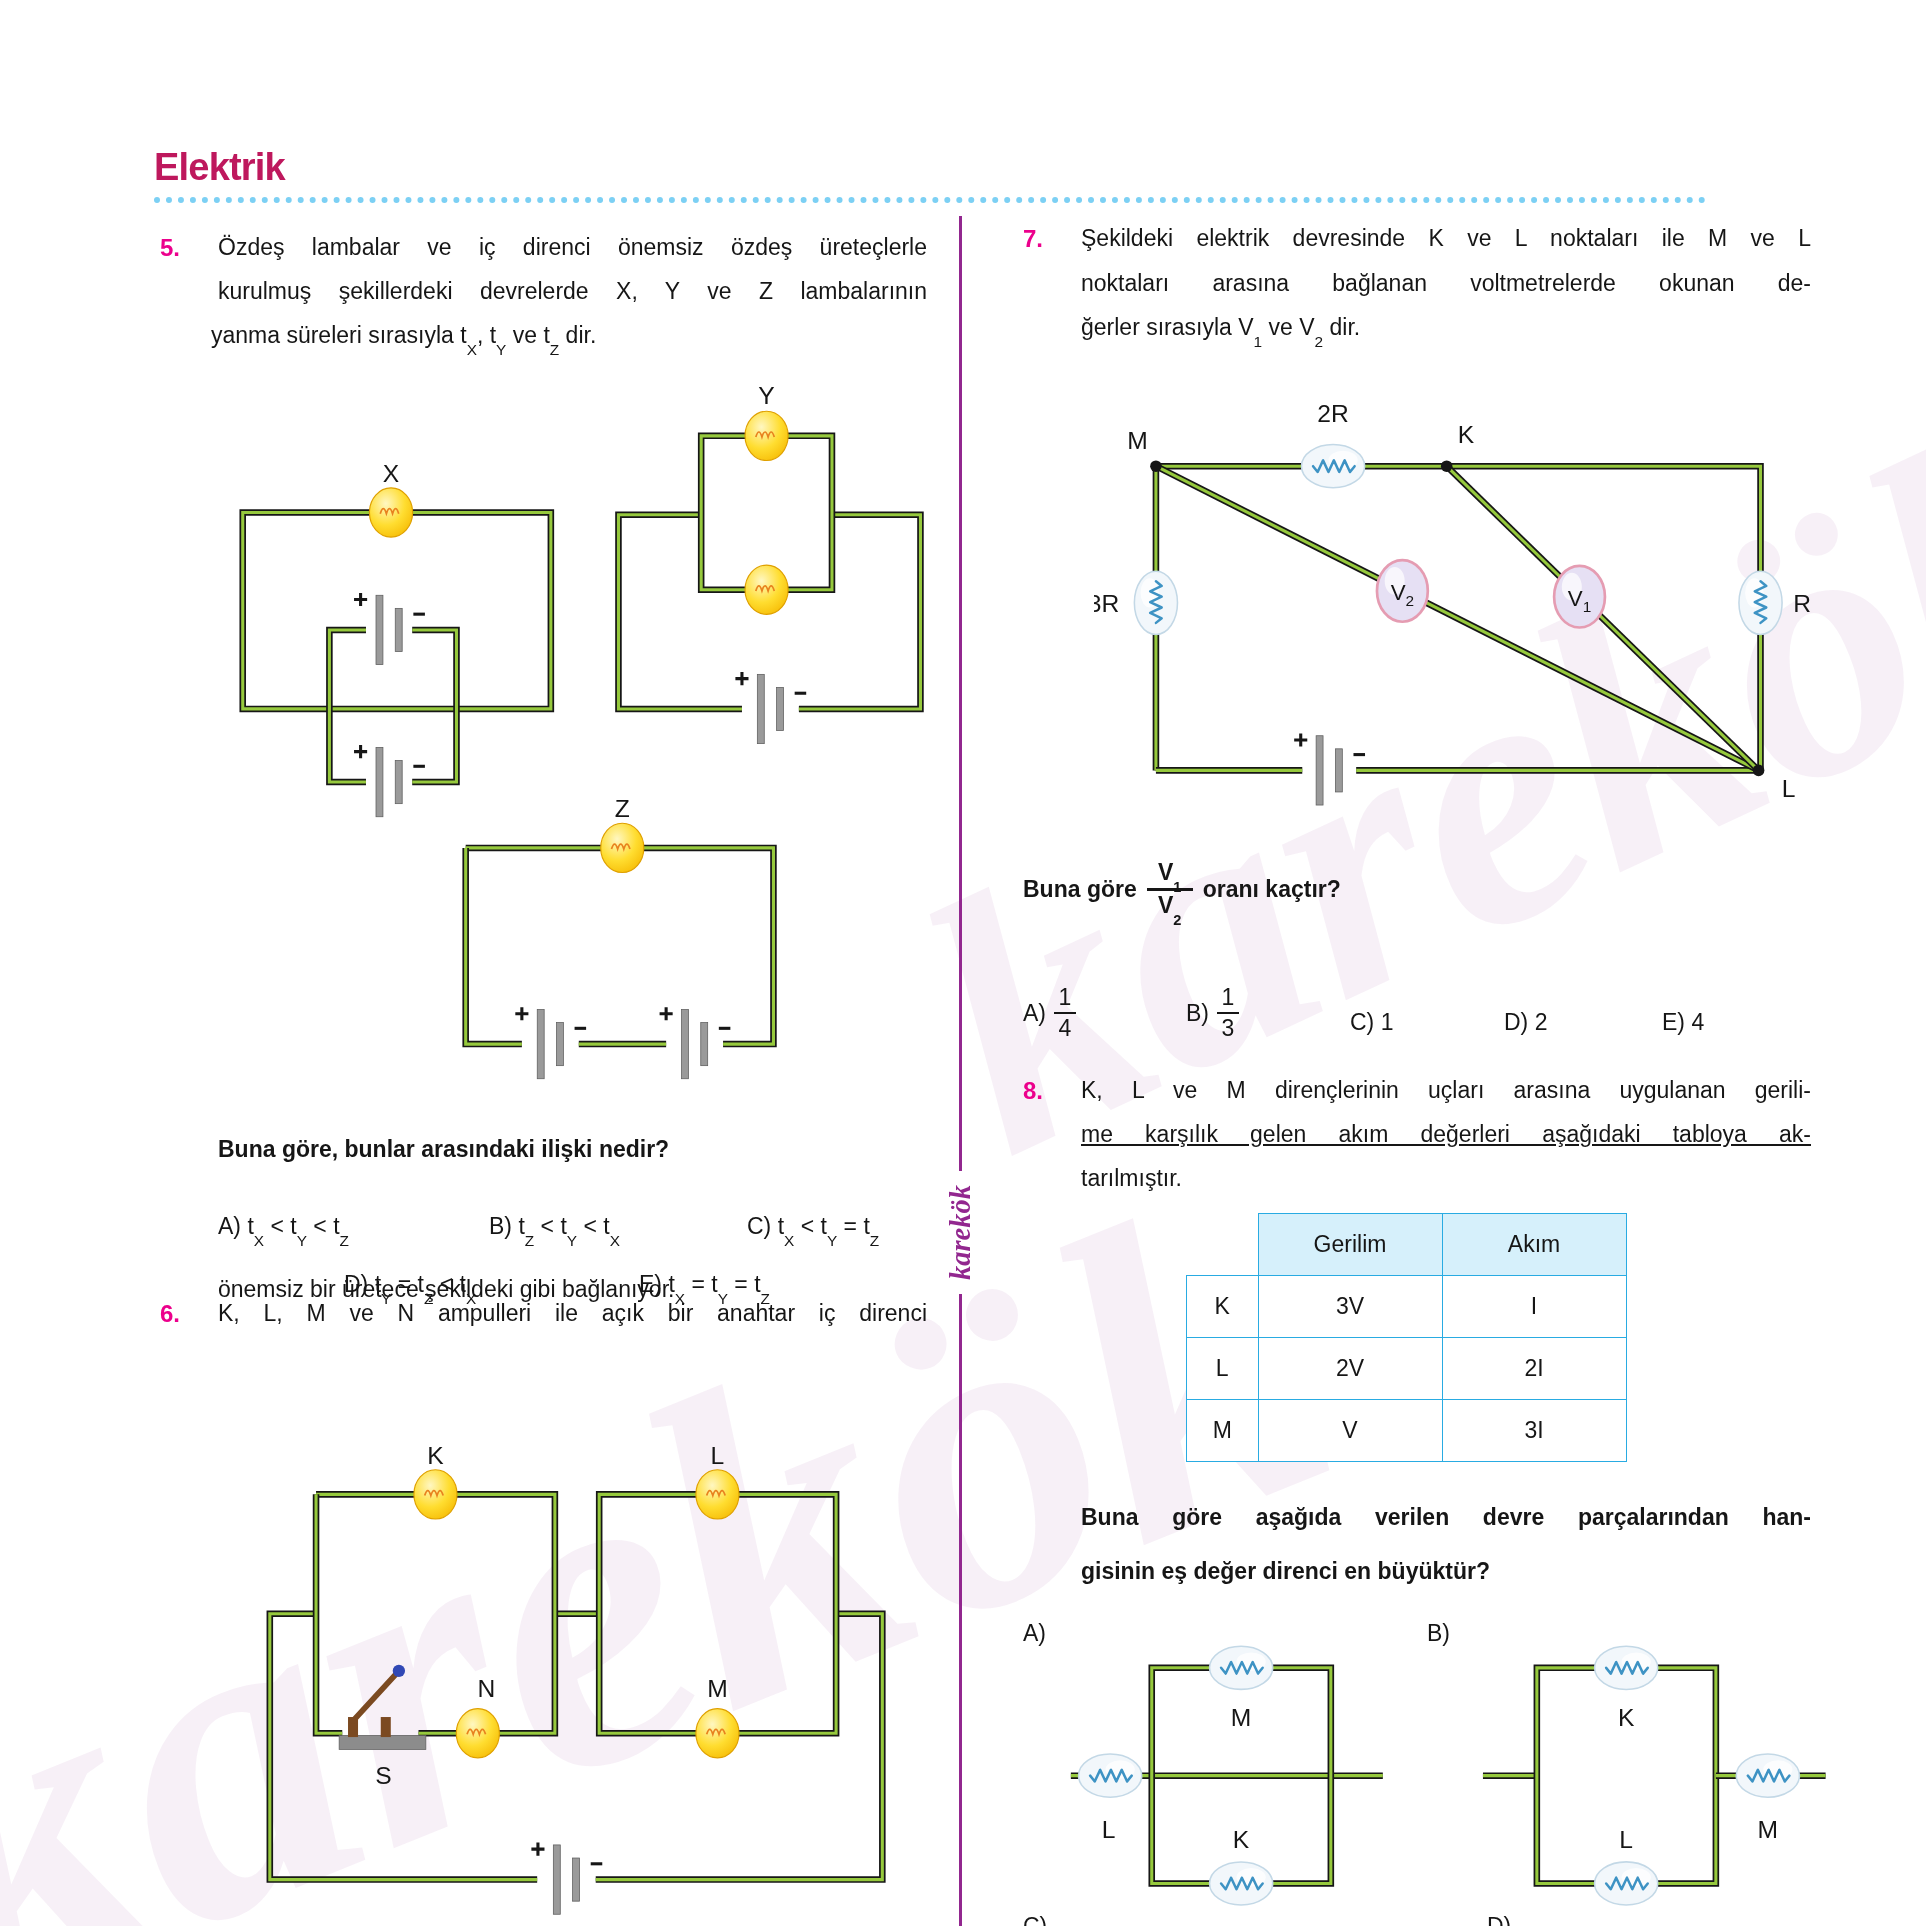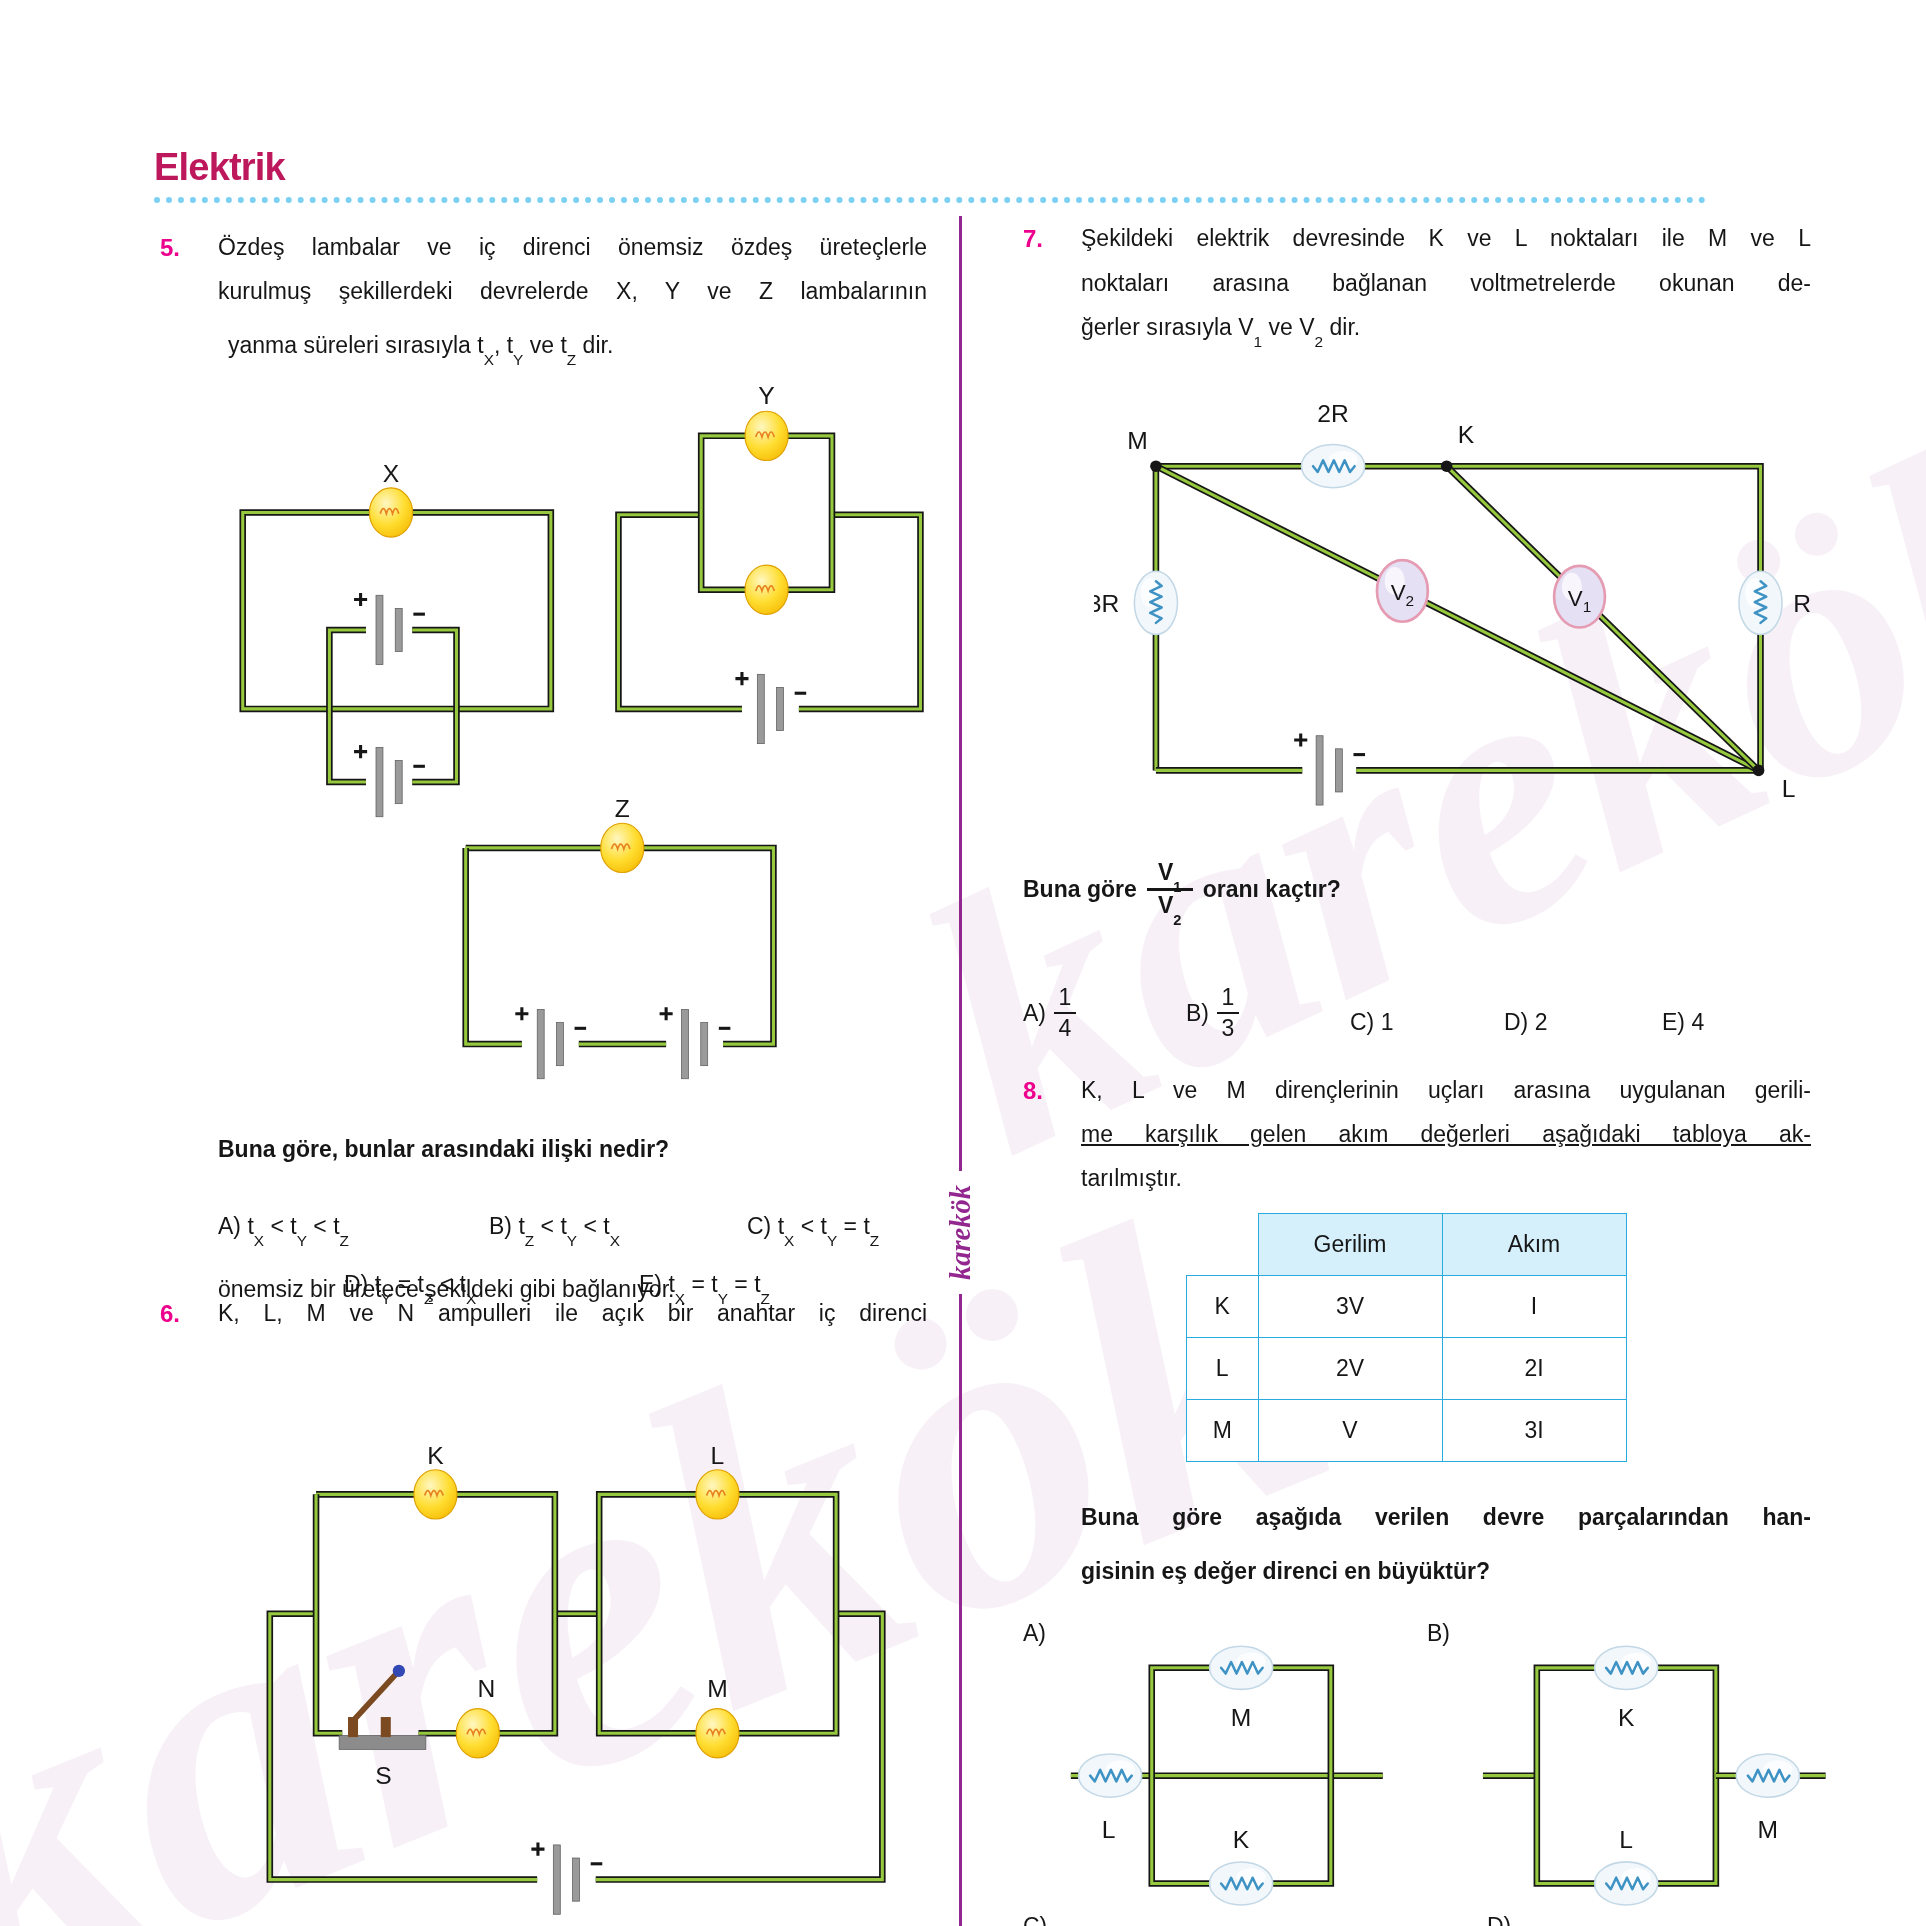--- a/index.html
+++ b/index.html
@@ -80,21 +80,21 @@
   <div class="title">Elektrik</div>
   <div class="dots"></div>
 
   <div class="divider" style="top:216px;height:955px;"></div>
   <div class="divider" style="top:1294px;height:1048px;"></div>
   <div class="vtext">karekök</div>
 
   <div class="qnum" style="left:160px;top:234px;">5.</div>
   <div class="t just" style="left:218px;top:234px;width:709px;">Özdeş lambalar ve iç direnci önemsiz özdeş üreteçlerle</div>
   <div class="t just" style="left:218px;top:278px;width:709px;">kurulmuş şekillerdeki devrelerde X, Y ve Z lambalarının</div>
-  <div class="t" style="left:228px;top:322px;margin-top:10px;">
+  <div class="t" style="left:211px;top:322px;">
     <span>yanma süreleri sırasıyla t</span><sub class="s">X</sub><span>, t</span><sub class="s">Y</sub><span> ve t</span><sub class="s">Z</sub><span> dir.</span>
   </div>
 
   <svg class="circ" style="left:231px;top:447px;" width="347" height="389" viewBox="600 1160 900 1010">
     <path class="wb" d="M630,1330 H1430 V1840 H630 Z"></path>
       <path class="wg" d="M630,1330 H1430 V1840 H630 Z"></path>
     <path class="wb" d="M950,1635 H855 V2030 H950"></path>
       <path class="wg" d="M950,1635 H855 V2030 H950"></path>
     <path class="wb" d="M1070,1635 H1185 V2030 H1070"></path>
       <path class="wg" d="M1070,1635 H1185 V2030 H1070"></path>

